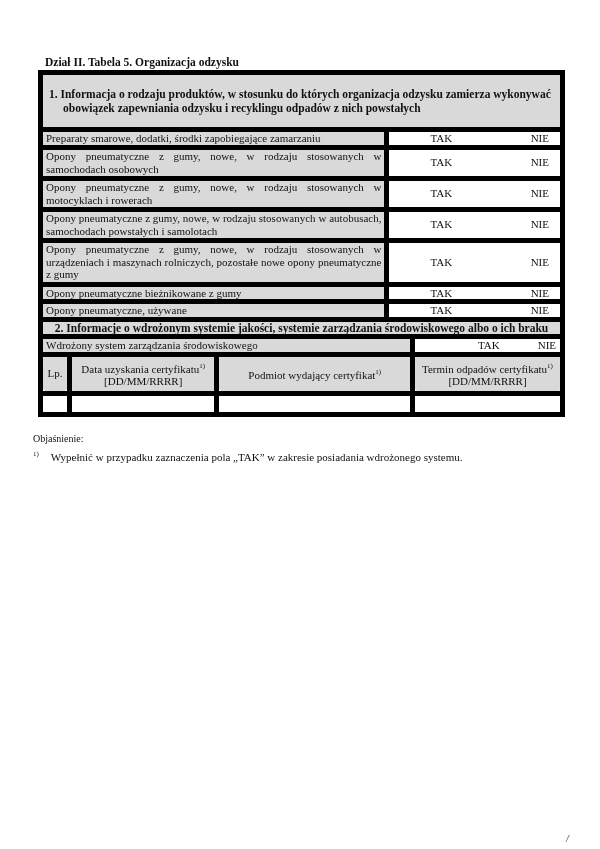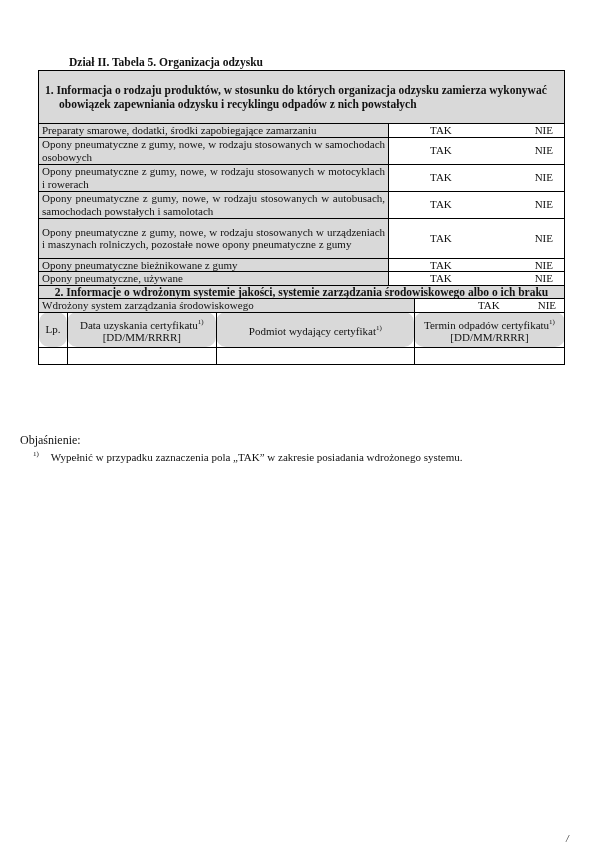--- a/index.html
+++ b/index.html
@@ -1,30 +1,30 @@
 <!DOCTYPE html>
 <html><head>
 <meta charset="utf-8">
 <style>
   html, body { margin: 0; padding: 0; background: #ffffff; }
   body { width: 600px; height: 849px; position: relative; font-family: "Liberation Serif", serif; color: #111; overflow: hidden; }
-  .section-title { position: absolute; left: 45px; top: 56px; font-size: 11.5px; font-weight: bold; margin-left: 24px; }
+  .section-title { position: absolute; left: 45px; top: 56px; font-size: 11.5px; font-weight: bold; }
   .tbl { position: absolute; left: 38px; top: 70px; width: 527px; border-collapse: collapse; font-size: 11px; line-height: 12.5px; }
-  .tbl td { border: 1px solid #000000; padding: 0 3px; vertical-align: middle; }
+  .tbl td { border: 5px solid #000000; padding: 0 3px; vertical-align: middle; }
   .hdr1 { background: #d9d9d9; font-weight: bold; font-size: 11.5px; line-height: 14px; padding: 10px 4px 10px 6px !important; height: 32px; }
   .hdr1 .ind { padding-left: 14px; display: block; }
   .lbl { background: #d9d9d9; text-align: justify; text-align-last: left; }
   .val { background: #fff; }
   .yn { display: flex; justify-content: space-between; padding: 0 8px 0 38px; }
   .hdr2 { background: #d9d9d9; font-weight: bold; font-size: 11.5px; text-align: center; }
   .yn2 { display: flex; gap: 38px; padding-left: 60px; }
   .cert-h { background: #d9d9d9; text-align: center; height: 34px; border-radius: 10px; }
   .cert-h sup { font-size: 7px; }
   .empty { height: 16px; background: #fff; }
-  .note-title { position: absolute; left: 20px; top: 433px; font-size: 12px; }
+  .note-title { position: absolute; left: 33px; top: 433px; font-size: 10px; }
   .note { position: absolute; left: 33px; top: 450px; font-size: 11px; }
   .note sup { font-size: 7px; margin-right: 12px; }
   .page-num { position: absolute; left: 566px; top: 833px; font-size: 10px; font-style: italic; }
 </style>
 </head>
 <body>
 
 <div class="section-title">Dział II. Tabela 5. Organizacja odzysku</div>
 
 <table class="tbl">

